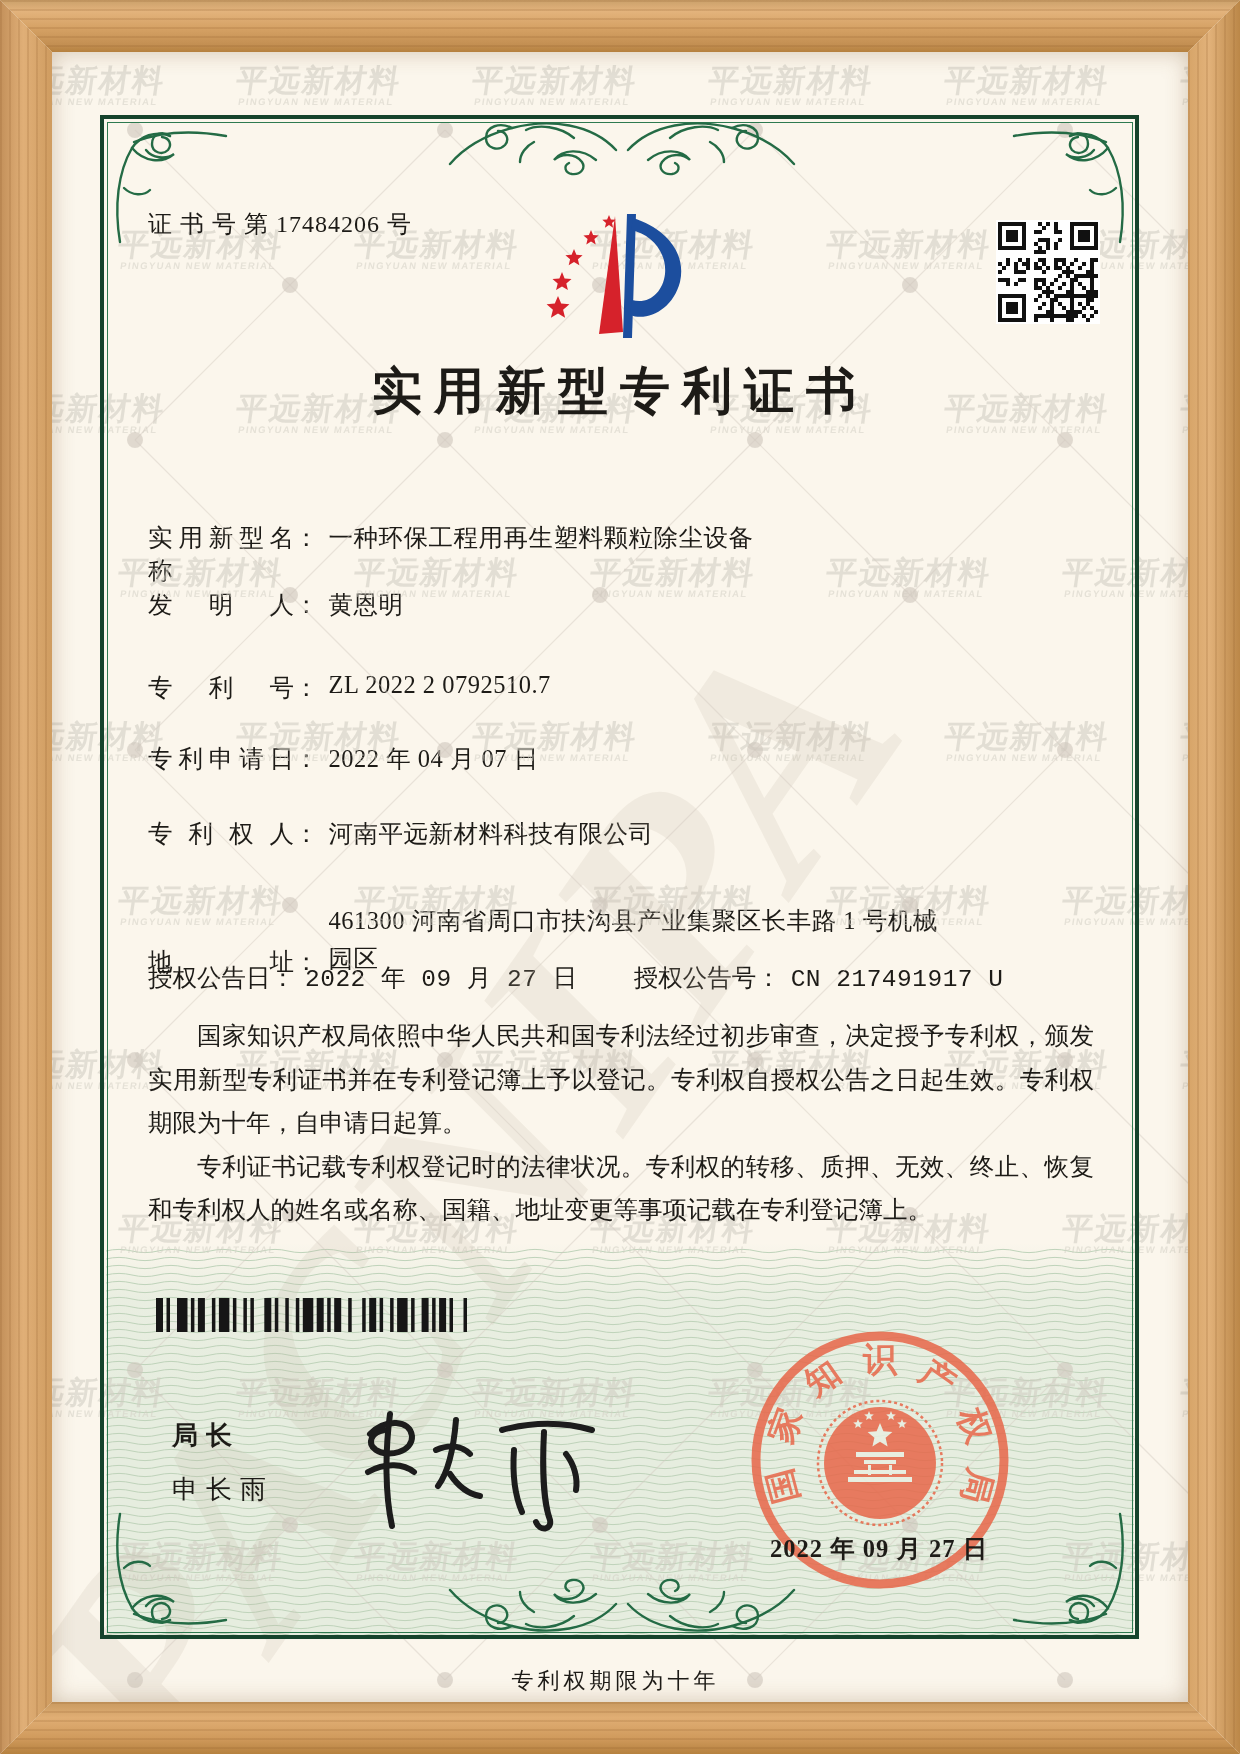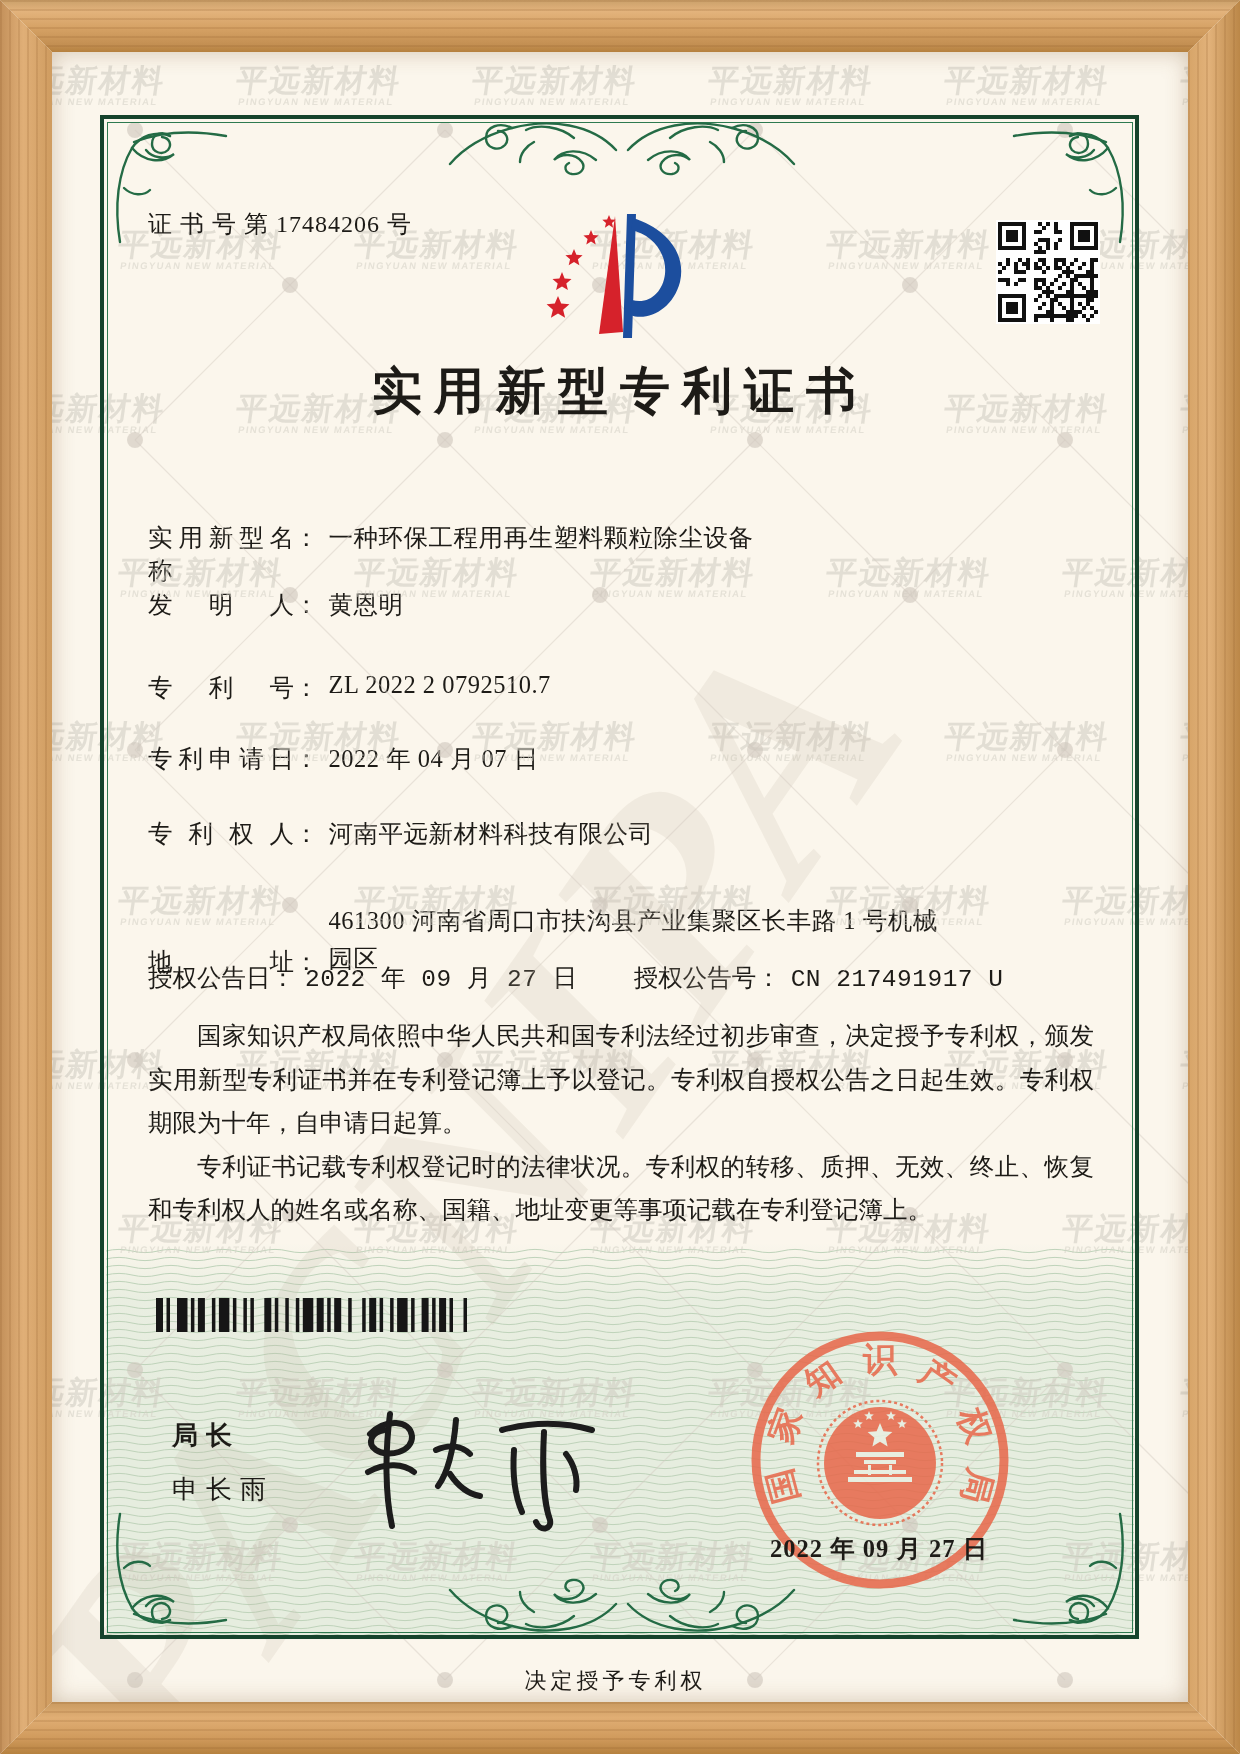--- a/index.html
+++ b/index.html
@@ -872,20 +872,20 @@
         <rect x="112" y="128" width="48" height="5" fill="#e9efe2"></rect>
         <rect x="120" y="136" width="32" height="4" fill="#e9efe2"></rect>
         <rect x="124" y="141" width="3" height="10" fill="#e9efe2"></rect>
         <rect x="145" y="141" width="3" height="10" fill="#e9efe2"></rect>
         <rect x="110" y="146" width="52" height="4" fill="#e9efe2"></rect>
         <rect x="104" y="153" width="64" height="5" fill="#e9efe2"></rect>
       </g>
     </svg>
   <div class="abs" id="seal-date">2022 年 09 月 27 日</div>
 
-  <div class="abs" id="footer-note">决定授予专利权</div>
+  <div class="abs" id="footer-note">专利权期限为十年</div>
 
   <div class="wood" id="wood-top"></div>
   <div class="wood" id="wood-bottom"></div>
   <div class="wood" id="wood-left"></div>
   <div class="wood" id="wood-right"></div>
   <div id="paper-shadow"></div>
 </div>
 
 </body></html>

